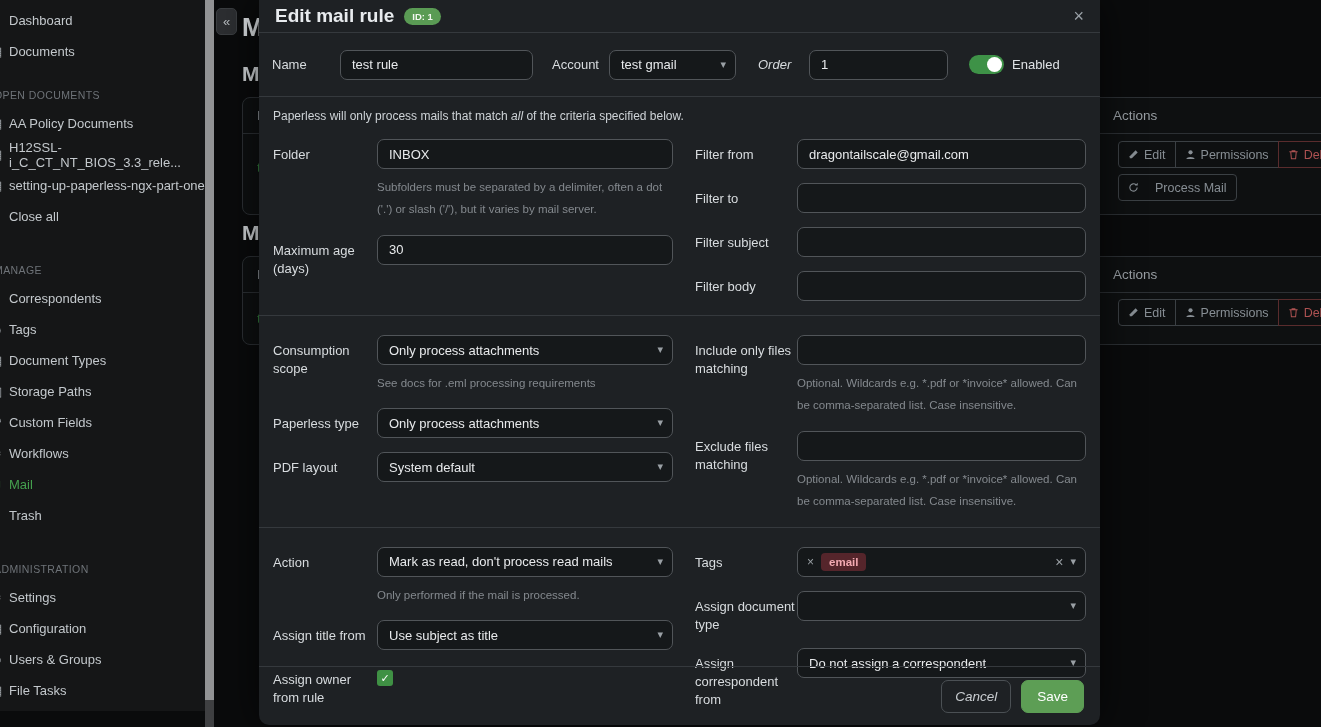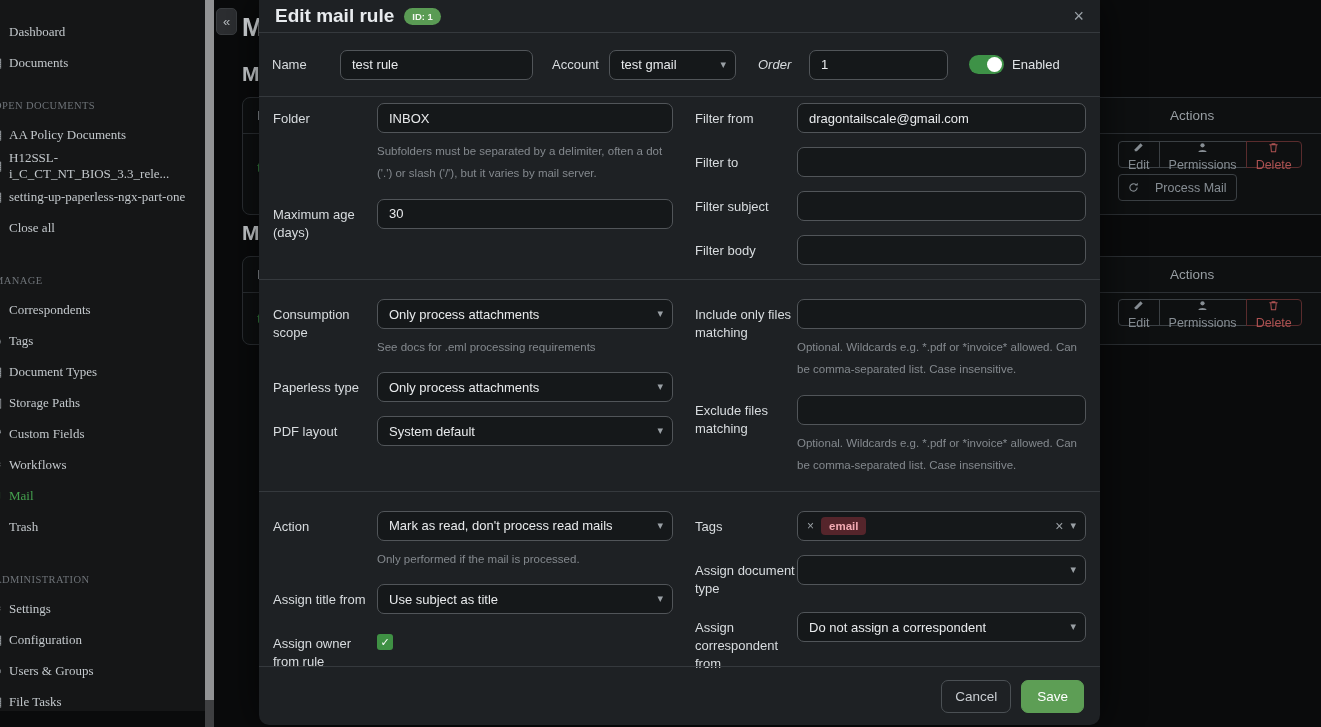--- a/index.html
+++ b/index.html
@@ -1,21 +1,21 @@
 <!DOCTYPE html>
 <html><head>
 <meta charset="utf-8">
 <style>
   * { margin:0; padding:0; box-sizing:border-box; }
   html,body { width:1321px; height:727px; overflow:hidden; background:#0a0b0c;
     font-family:"Liberation Sans", sans-serif; }
 
   
   .sidebar { position:absolute; left:0; top:0; width:205px; height:711px;
-    background:#151617; overflow:hidden; padding-top:16px;font-family:Liberation Serif, serif; }
+    background:#151617; overflow:hidden; padding-top:5px; }
   .nav-item { height:31px; display:flex; align-items:center; color:#c3c8cc;
     font-size:13px; cursor:pointer; }
   .nav-item.active { color:#44a04e; }
   .frag { width:5px; height:16px; position:relative; overflow:hidden; flex:none; margin-right:4px; }
   .frag span { position:absolute; left:-10px; top:0; font-size:13px; color:#a0a5aa; }
   .nav-item.active .frag span { color:#44a04e; }
   .nav-header { margin:20px 0 6px -6px; height:15px; display:flex; align-items:center;
     color:#6e7378; font-size:10.5px; letter-spacing:.4px; white-space:nowrap; }
   .nav-header.gap-big { margin-top:30px; }
 
@@ -29,29 +29,29 @@
     border:1px solid #3a3d40; border-radius:5px; color:#b9bec2; font-size:13px;
     display:flex; align-items:center; justify-content:center; cursor:pointer; }
   .page-title { position:absolute; left:28px; top:12px; font-size:26px; font-weight:bold; color:#dde1e4; white-space:nowrap; }
   .h2a { position:absolute; left:28px; top:62px; font-size:21px; font-weight:600; color:#d2d6d9; white-space:nowrap; }
   .h2b { position:absolute; left:28px; top:221px; font-size:21px; font-weight:600; color:#d2d6d9; white-space:nowrap; }
   .card { position:absolute; left:28px; width:1114px; border:1px solid #2c3034; border-radius:8px; background:#0e1011; }
   .card1 { top:97px; height:118px; }
   .card2 { top:256px; height:89px; }
   .thead { height:36px; border-bottom:1px solid #2c3034; position:relative; }
   .th-name { position:absolute; left:14px; top:10px; font-size:13.5px; color:#989ea3; }
-  .th-actions { position:absolute; left:927px; top:10px; font-size:13.5px; color:#989ea3; }
+  .th-actions { position:absolute; left:870px; top:10px; font-size:13.5px; color:#989ea3; }
   .cell-name { position:absolute; left:14px; font-size:13.5px; color:#35843e; cursor:pointer; white-space:nowrap; }
   .actions-wrap { position:absolute; left:875px; }
   .btn-row { display:flex; align-items:center; }
   .obtn { display:inline-flex; align-items:center; gap:5px; height:27px; padding:0 9px;
     border:1px solid #3b4044; background:transparent; color:#878e94; font-size:12.5px;
     font-family:inherit; cursor:pointer; white-space:nowrap; }
   .obtn svg { flex:none; }
-  .grp .obtn { border-radius:0; margin-left:-1px;flex-direction:column; }
+  .grp .obtn { border-radius:0; margin-left:-1px; }
   .grp .obtn:first-child { border-radius:4px 0 0 4px; margin-left:0; }
   .grp .obtn:last-child { border-radius:0 4px 4px 0; }
   .obtn.danger { color:#ad5252; border-color:#5a2c2d; }
   .obtn.solo { border-radius:4px;gap:16px; }
   .mt6 { margin-top:6px; }
 
   
   .modal { position:absolute; left:259px; top:0; width:841px; height:725px; background:#1e2124;
     border-radius:0 0 10px 10px; box-shadow:0 0 40px rgba(0,0,0,.65); z-index:5; }
   .m-header { height:33px; display:flex; align-items:center; padding:0 16px;
@@ -101,21 +101,21 @@
     display:flex; align-items:center; padding:0 9px; gap:7px; cursor:pointer; }
   .chip-x { color:#9aa0a5; font-size:12px; cursor:pointer; }
   .chip { background:#55252b; color:#f3aab2; font-weight:bold; font-size:11.5px;
     padding:3px 8px; border-radius:4px; }
   .clear-x { margin-left:auto; color:#9aa0a5; font-size:14px; cursor:pointer; }
   .tags-caret { color:#9aa0a5; font-size:11px; cursor:pointer; }
 
   .m-footer { position:absolute; bottom:0; left:0; right:0; height:59px; border-top:1px solid #35393d;
     display:flex; align-items:center; justify-content:flex-end; gap:10px; padding:0 16px; }
   .btn-cancel { border:1px solid #4b5054; background:transparent; color:#c9cdd1; border-radius:7px;
-    padding:8px 13px; font-size:13.5px; font-family:inherit; cursor:pointer; }
+    padding:8px 13px; font-size:13.5px; font-family:inherit; cursor:pointer;font-style:italic; }
   .btn-save { border:1px solid #5d9e55; background:#5d9e55; color:#fff; border-radius:7px;
     padding:8px 15px; font-size:13.5px; font-family:inherit; cursor:pointer; }
 </style>
 </head>
 <body>
 
 <nav class="sidebar">
   <div class="nav-item">
     <span class="frag"></span>
     <span>Dashboard</span>
@@ -333,20 +333,21 @@
     <span class="lab w-order">Order</span>
     <input class="input in-order" value="1" style="">
     <span class="toggle-wrap">
       <span class="toggle">
           <span class="knob"></span>
         </span>
       <span class="toggle-lab">Enabled</span>
     </span>
   </div>
 
+  <p class="criteria"><span>Paperless will only process mails that match </span><i>all</i><span> of the criteria specified below.</span></p>
 
   <div class="m-grid">
     <div class="col-l">
       <div class="frow">
         <span class="flabel">Folder</span>
         <div class="fctrl">
           <input class="input" value="INBOX" style="">
           <div class="hint">Subfolders must be separated by a delimiter, often a dot ('.') or slash ('/'), but it varies by mail server.</div>
         </div>
       </div>

